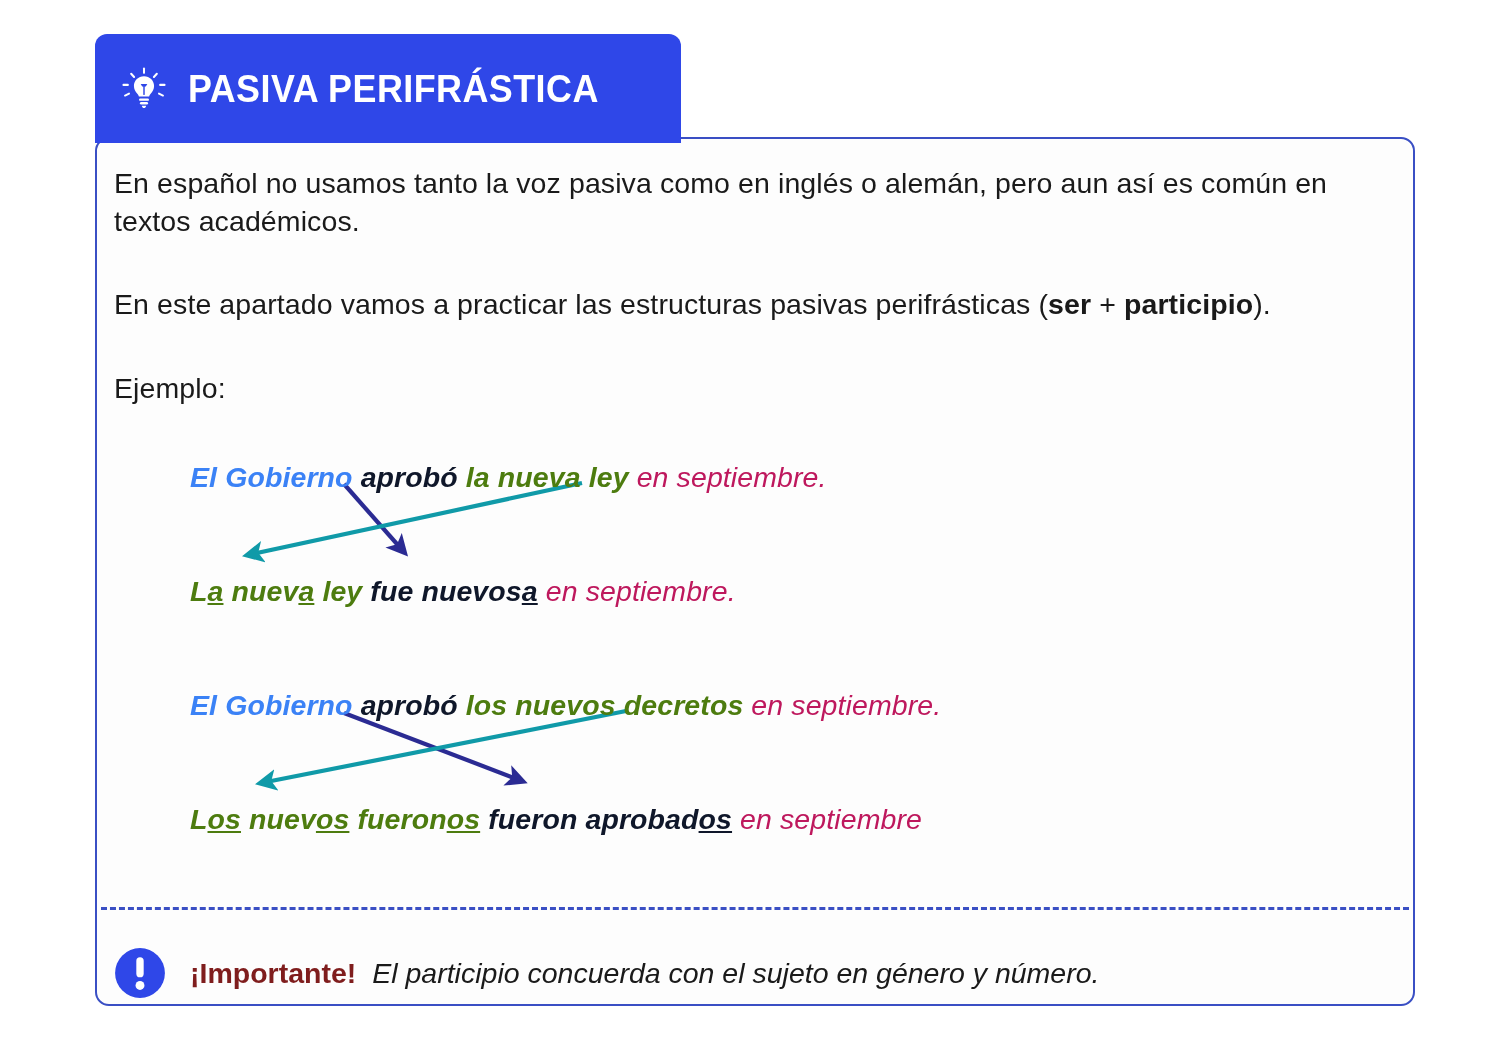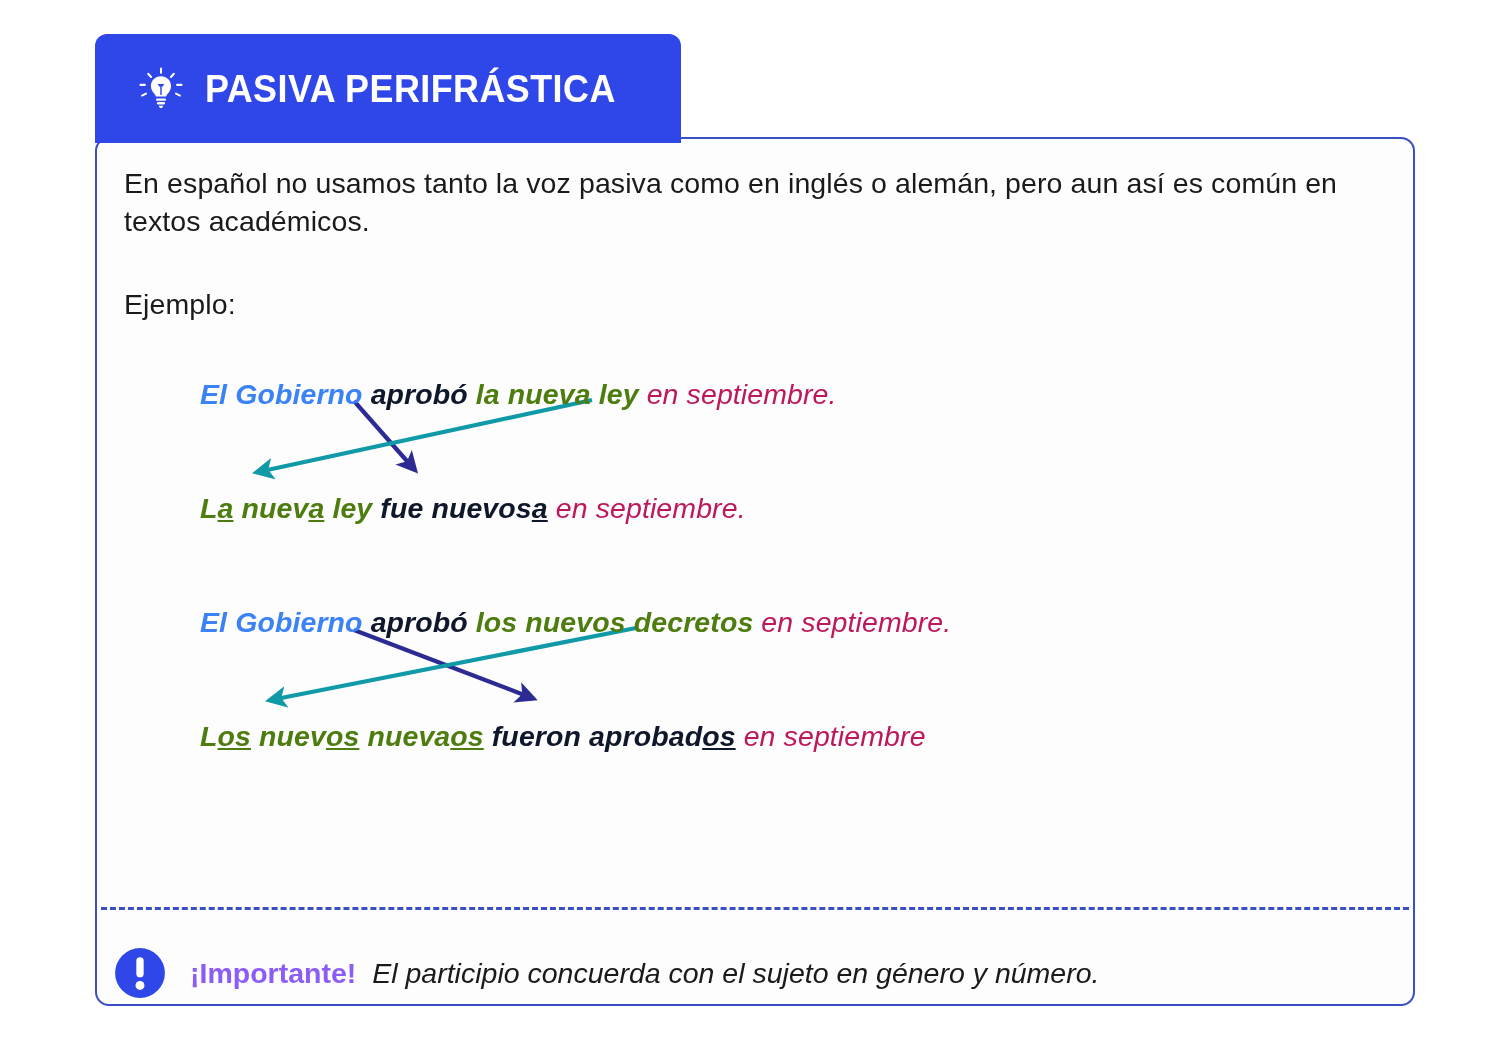--- a/index.html
+++ b/index.html
@@ -27,21 +27,21 @@
   #header-tab {
     position: absolute;
     left: 0px;
     top: 0px;
     width: 586px;
     height: 109px;
     background: #2F47E8;
     border-radius: 12px 12px 0 0;
     display: flex;
     align-items: center;
-    padding-left: 44px;
+    padding-left: 27px;
     box-sizing: border-box;
     z-index: 3;
   }
 
   #bulb-icon {
     width: 44px;
     height: 44px;
     flex: 0 0 auto;
     margin-right: 22px;
     display: block;
@@ -62,21 +62,21 @@
     position: absolute;
     left: 0px;
     top: 103px;
     width: 1320px;
     height: 869px;
     background: #FDFDFD;
     border: 2px solid #3A4FC4;
     border-radius: 14px;
     box-sizing: border-box;
     z-index: 1;
-    padding: 26px 30px 0 27px;
+    padding: 26px 30px 0 17px;
   }
 
   
   .prose {
     font-family: "Liberation Sans Narrow", "Liberation Sans", sans-serif;
     font-size: 28.5px;
     line-height: 1.32;
     color: #1a1a1a;
     letter-spacing: 0.1px;
   }
@@ -140,21 +140,21 @@
     width: 52px;
     height: 52px;
     flex: 0 0 auto;
     margin-right: 24px;
     display: block;
   }
   #note-strong {
     font-family: "Liberation Sans Narrow", "Liberation Sans", sans-serif;
     font-size: 28.5px;
     font-weight: bold;
-    color: #8b5cf6;
+    color: #7f1d1d;
     margin-right: 16px;
     white-space: nowrap;
   }
   #note-text {
     font-family: "Liberation Sans Narrow", "Liberation Sans", sans-serif;
     font-size: 28.5px;
     color: #1a1a1a;
     white-space: nowrap;
     font-style: italic;
   }
@@ -184,20 +184,21 @@
         <path d="M20.4 18.6h7.2l-1.6 2.6h-4z"></path>
       </g>
     </svg>
     <div id="header-title">PASIVA PERIFRÁSTICA</div>
   </div>
 
   <div id="card-body">
 
     <p class="prose p1">En español no usamos tanto la voz pasiva como en inglés o alemán, pero aun así es común en textos académicos.</p>
 
+    <p class="prose p2"><span>En este apartado vamos a practicar las estructuras pasivas perifrásticas (</span><span class="b">ser</span><span> + </span><span class="b">participio</span><span>).</span></p>
 
     <p class="prose p3">Ejemplo:</p>
 
     <div id="examples">
 
       <svg id="arrows" viewBox="0 0 1268 420" aria-hidden="true">
         <defs>
           <marker id="head-navy" viewBox="0 0 10 10" refX="7.2" refY="5" markerWidth="5.2" markerHeight="5.2" orient="auto-start-reverse">
             <path d="M 0 0 L 10 5 L 0 10 L 2.4 5 z" fill="#2B2B93"></path>
           </marker>
@@ -219,21 +220,21 @@
 
       <div class="example-line" id="ex-a2">
         <span class="seg-object">L</span><span class="seg-object u">a</span><span class="seg-object"> nuev</span><span class="seg-object u">a</span><span class="seg-object"> ley </span><span class="seg-verb">fue nuevos</span><span class="seg-verb u">a</span><span class="seg-plain"> en septiembre.</span>
       </div>
 
       <div class="example-line" id="ex-b1">
         <span class="seg-subject">El Gobierno </span><span class="seg-verb">aprobó </span><span class="seg-object">los nuevos decretos</span><span class="seg-plain"> en septiembre.</span>
       </div>
 
       <div class="example-line" id="ex-b2">
-        <span class="seg-object">L</span><span class="seg-object u">os</span><span class="seg-object"> nuev</span><span class="seg-object u">os</span><span class="seg-object"> nueva</span><span class="seg-object u">os</span><span class="seg-object"> </span><span class="seg-verb">fueron aprobad</span><span class="seg-verb u">os</span><span class="seg-plain"> en septiembre</span>
+        <span class="seg-object">L</span><span class="seg-object u">os</span><span class="seg-object"> nuev</span><span class="seg-object u">os</span><span class="seg-object"> fueron</span><span class="seg-object u">os</span><span class="seg-object"> </span><span class="seg-verb">fueron aprobad</span><span class="seg-verb u">os</span><span class="seg-plain"> en septiembre</span>
       </div>
 
     </div>
 
     <div id="divider"></div>
 
     <div id="note-row">
       <svg id="alert-icon" viewBox="0 0 48 48" aria-hidden="true">
         <circle cx="24" cy="24" r="23" fill="#2F47E8"></circle>
         <rect x="20.6" y="9.5" width="6.8" height="18.5" rx="3.4" fill="#ffffff"></rect>

